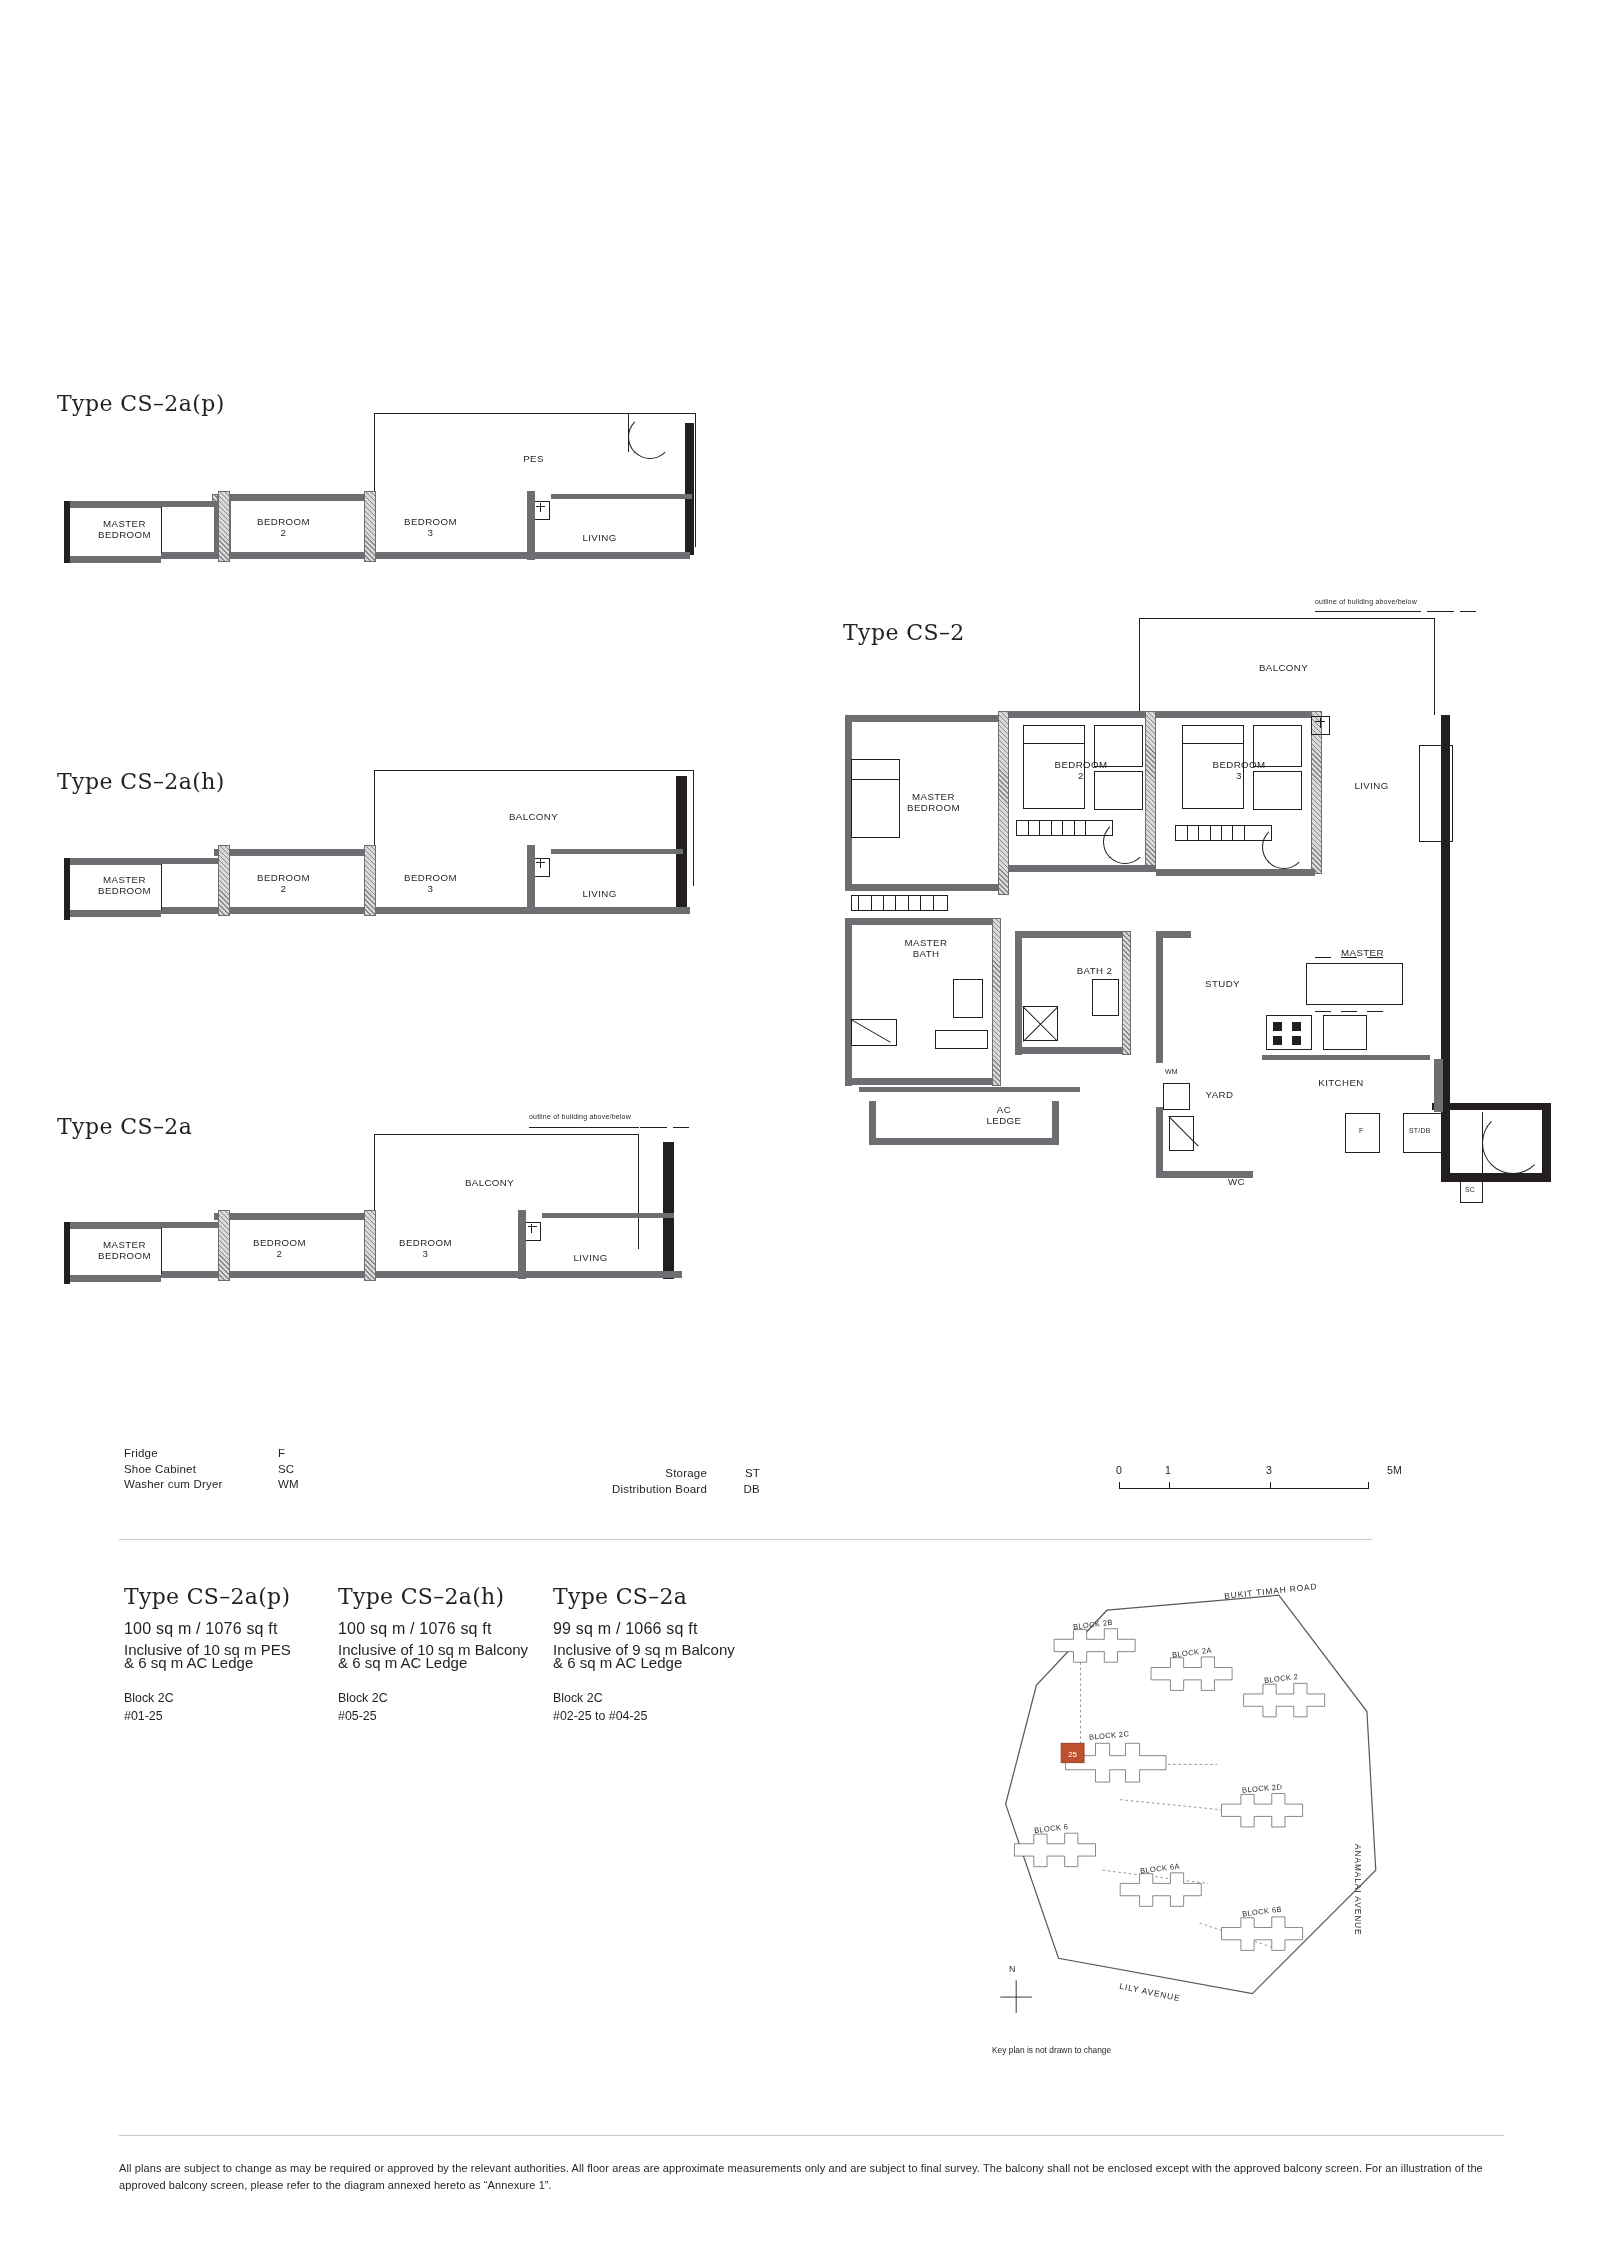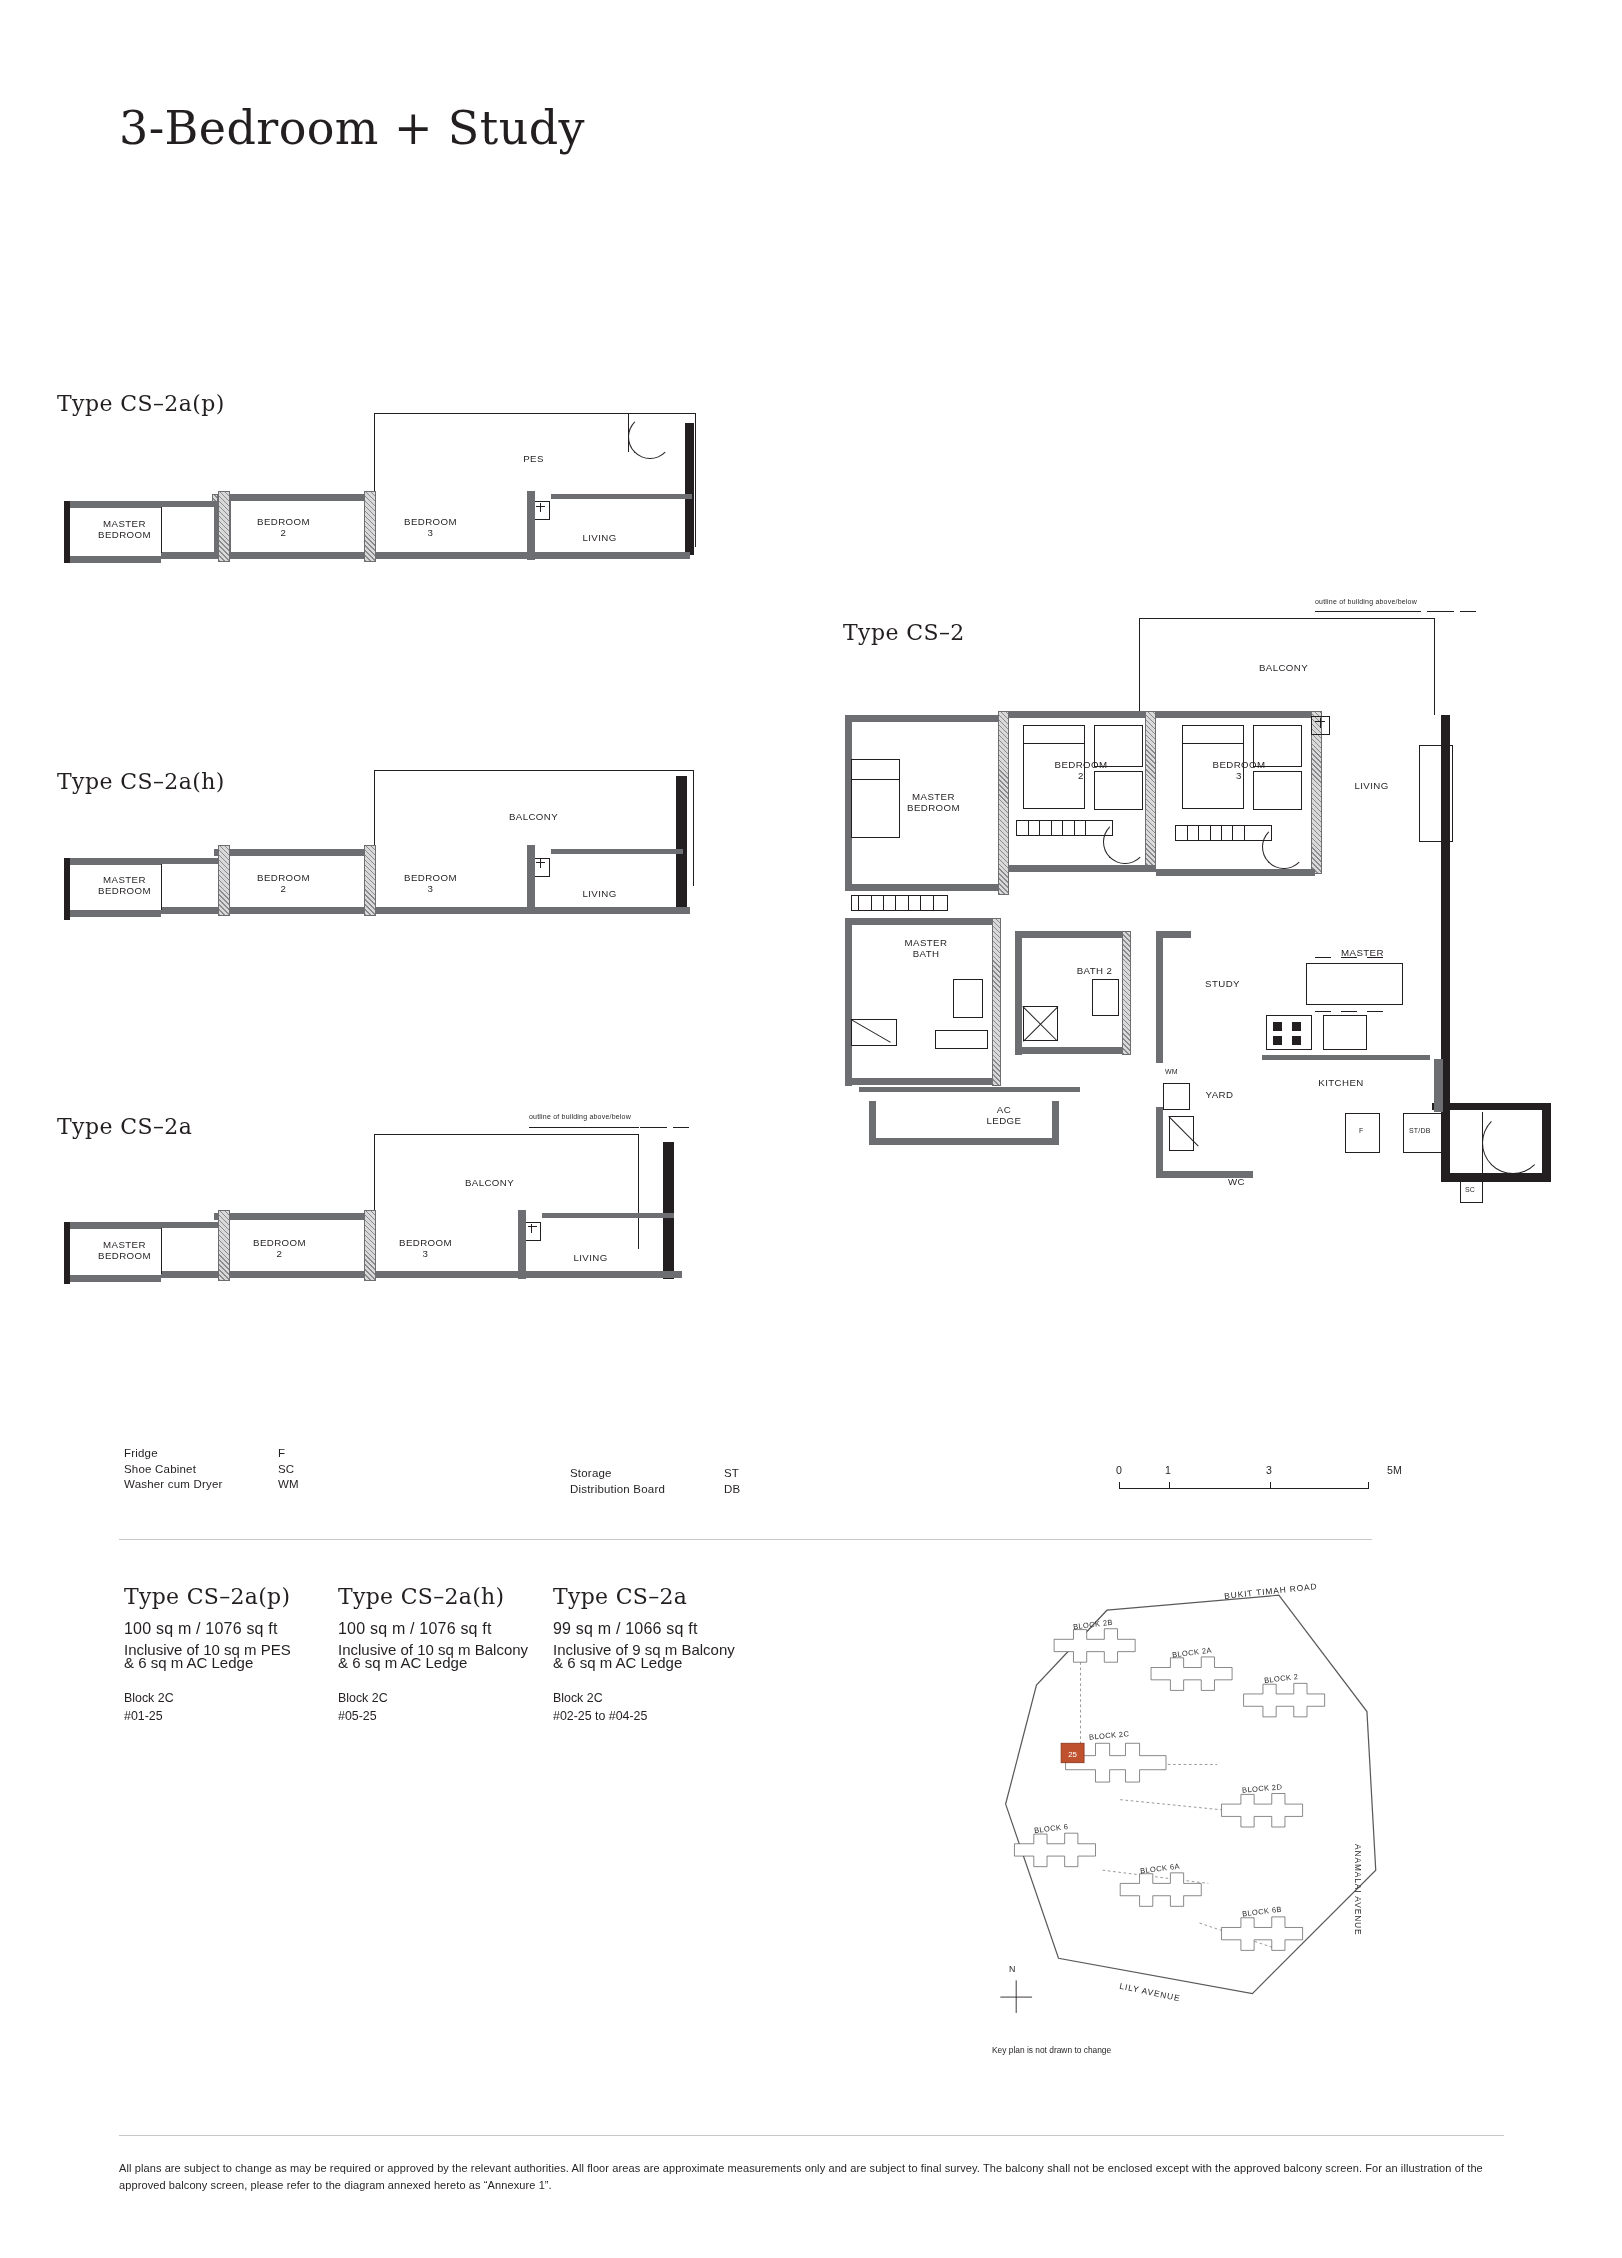--- a/index.html
+++ b/index.html
@@ -115,21 +115,20 @@
   .footer {
     position:absolute; left:119px; top:2160px; width:1385px;
     font-size:11px; line-height:17px; color:#231f20; letter-spacing:0.1px;
   }
 </style>
 </head>
 <body>
 
 <div class="page">
 
-  <div class="title">3-Bedroom + Study</div>
 
   <div class="plan-label" style="left:57px; top:391px;">Type CS–2a(p)</div>
 
   <div>
 
     <div class="outline-box" style="left:374px; top:413px; width:322px; height:134px; border-bottom:none;"></div>
 
     <div class="wall-l" style="left:685px; top:423px; width:8.8px; height:132px;"></div>
 
     <div class="thin" style="left:628px; top:413px; width:1.3px; height:39px;"></div>
@@ -401,21 +400,21 @@
     <div class="legend-row">
       <span class="legend-name">Shoe Cabinet</span>
       <span class="legend-code">SC</span>
     </div>
     <div class="legend-row">
       <span class="legend-name">Washer cum Dryer</span>
       <span class="legend-code">WM</span>
     </div>
   </div>
 
-  <div class="legend" style="left:570px; top:1467px;">
+  <div class="legend" style="left:553px; top:1467px;text-align:right;">
     <div class="legend-row">
       <span class="legend-name">Storage</span>
       <span class="legend-code">ST</span>
     </div>
     <div class="legend-row">
       <span class="legend-name">Distribution Board</span>
       <span class="legend-code">DB</span>
     </div>
   </div>
 

